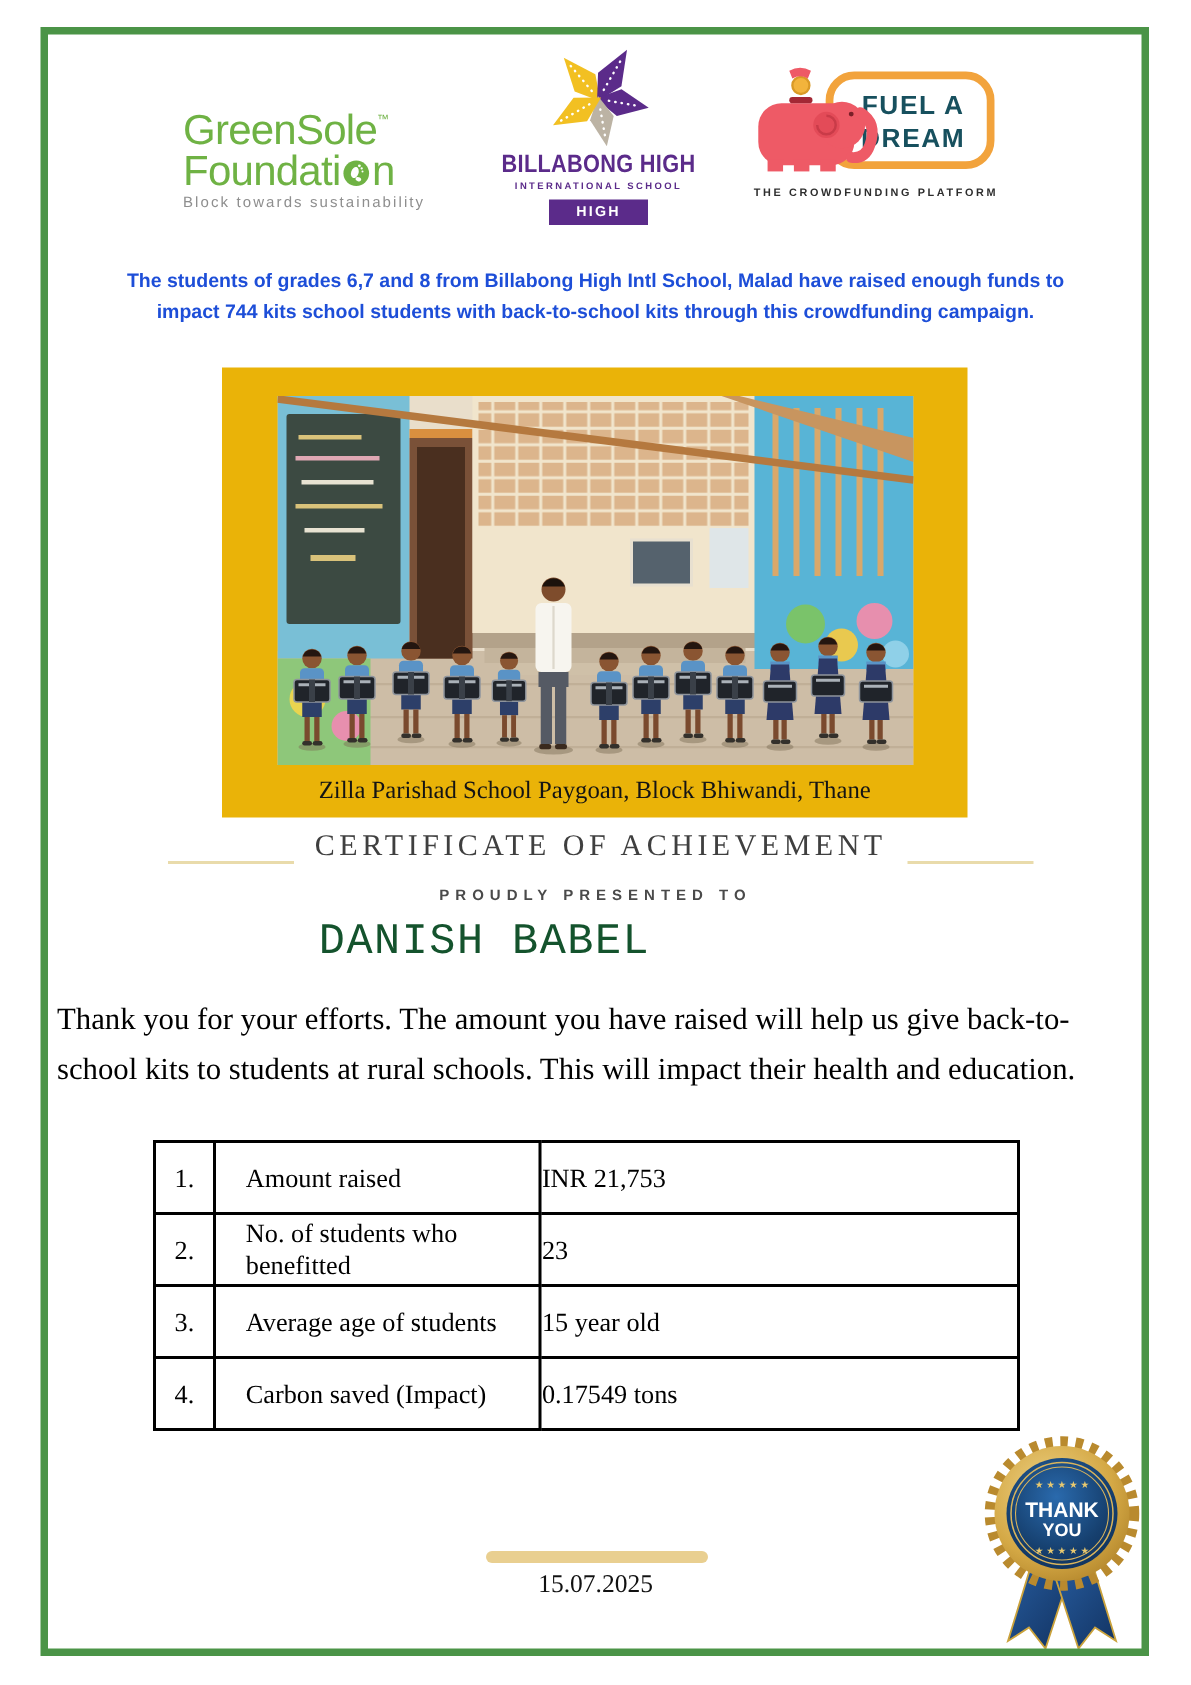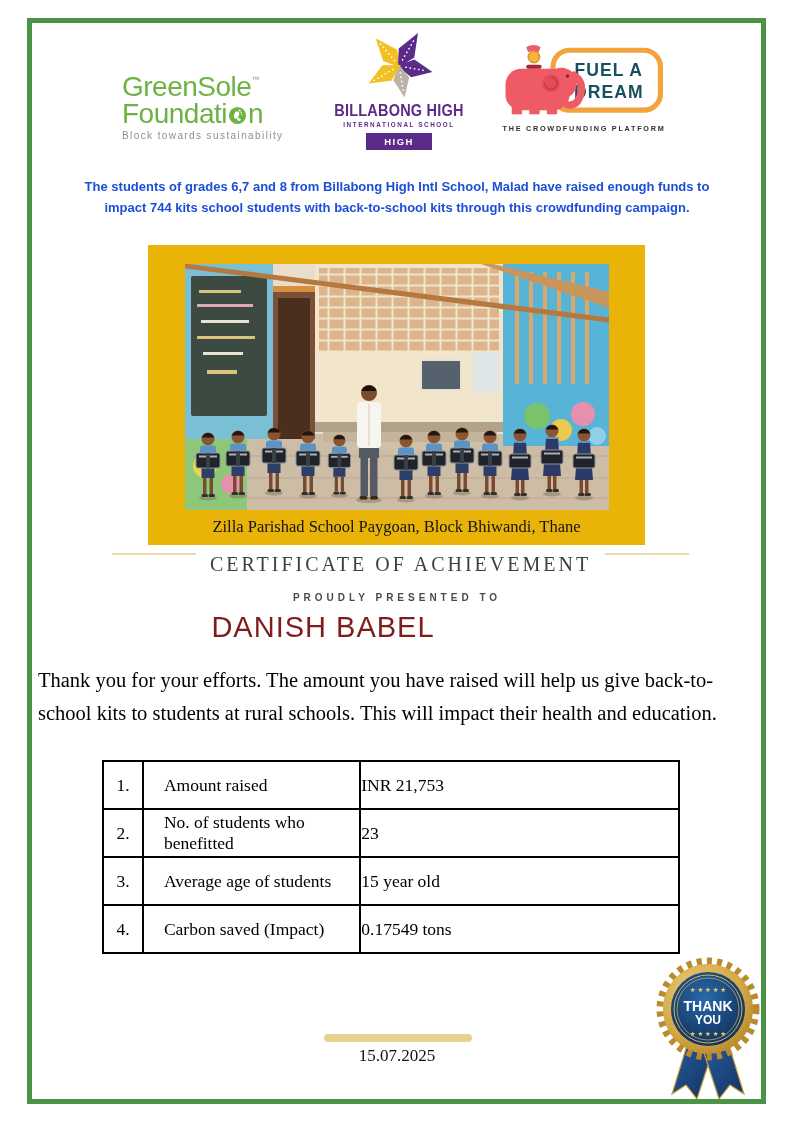--- a/index.html
+++ b/index.html
@@ -41,33 +41,33 @@
 
   
   .photo-block { left:148px; top:245px; width:497px; height:300px; background:#eab308; }
   .photo { position:absolute; left:37px; top:19px; width:424px; height:246px; display:block; }
   .caption {
     position:absolute; left:0; bottom:8px; width:100%; text-align:center;
     font-family:"Liberation Serif", serif; font-size:16.5px; color:#141414;
   }
 
   
-  .heading-row { left:112px; top:553px; width:577px; display:flex; align-items:flex-start; gap:14px; }
+  .heading-row { left:112px; top:553px; width:577px; display:flex; align-items:flex-end; gap:14px; }
   .gold-line { flex:1; height:2px; background:#e9dbab; }
   .heading {
     font-family:"Liberation Serif", serif; font-size:20px; font-weight:normal;
     letter-spacing:3px; color:#3f3f3f; white-space:nowrap;
   }
   .presented {
     left:0; top:592px; width:794px; text-align:center;
     font-size:10px; font-weight:600; letter-spacing:4px; color:#4a4a4a;
   }
   .recipient {
     left:0; top:611px; width:646px; text-align:center;
-    font-family:Liberation Sans, sans-serif; font-size:29px; color:#7f1d1d; letter-spacing:1px;
+    font-family:Liberation Mono, monospace; font-size:29px; color:#14532d; letter-spacing:1px;
   }
   .message {
     left:38px; top:664px; width:718px; text-align:left;
     font-family:"Liberation Serif", serif; font-size:20.5px; line-height:1.6; color:#000;
     white-space:pre-line;
   }
 
   
   table.stats {
     position:absolute; left:102px; top:760px; width:578px;

